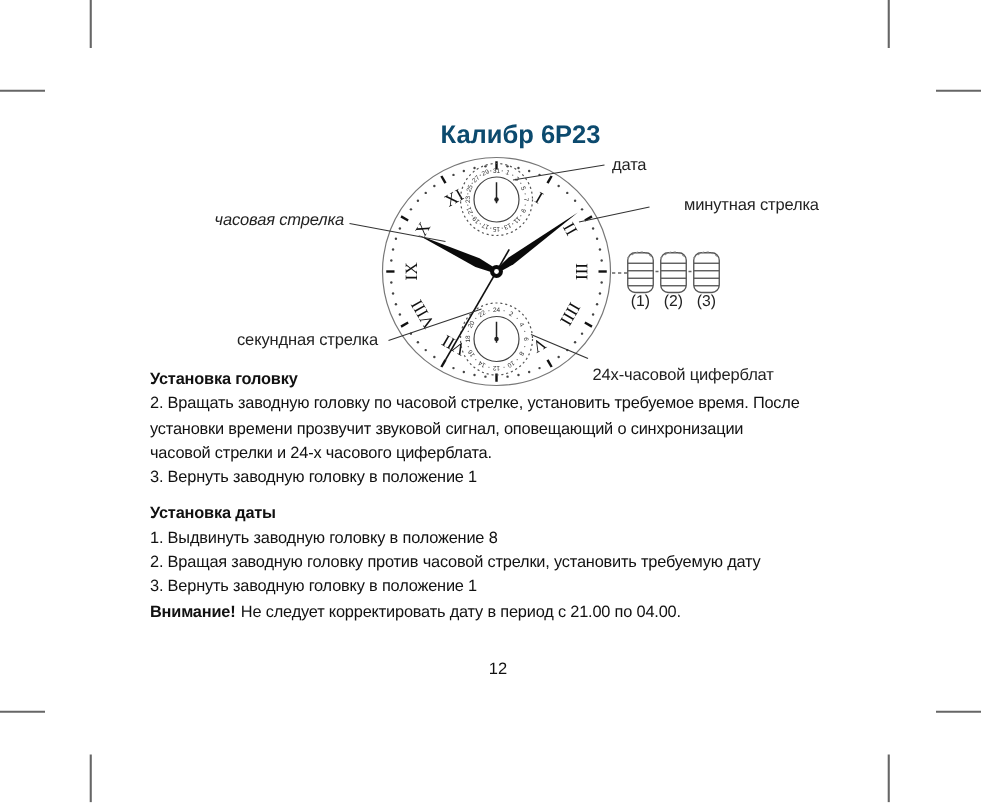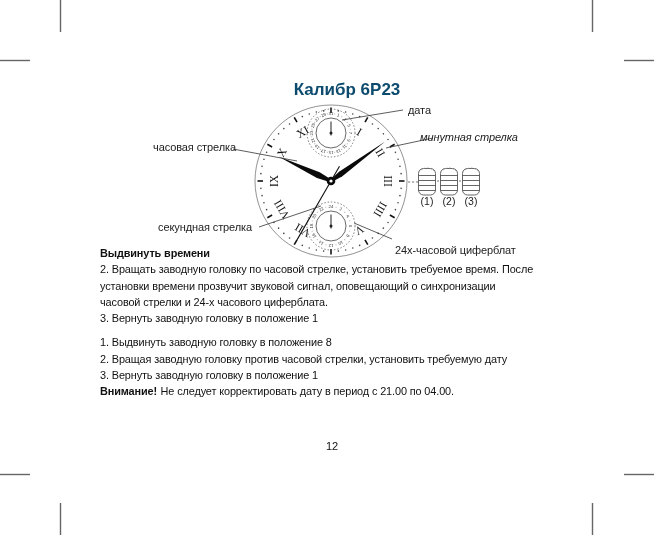--- a/index.html
+++ b/index.html
@@ -378,36 +378,37 @@
           <line x1="462.6" y1="185.5" x2="479.4" y2="185.5" stroke="#555" stroke-width="0.9"></line>
           <line x1="462.6" y1="190.5" x2="479.4" y2="190.5" stroke="#555" stroke-width="0.9"></line>
           <path d="M 462.5 172 Q 471 164 479.5 172" fill="none" stroke="#888" stroke-width="0.8" stroke-dasharray="1.6,1.6"></path>
         </g>
       </g>
   </svg>
 
   <div class="abs title" style="left:347px;top:80px;">Калибр 6P23</div>
 
   <div class="abs callout-label" style="left:408px;top:104px;">дата</div>
-  <div class="abs callout-label" style="left:420px;top:131px;font-style:italic;">минутная стрелка</div>
-  <div class="abs callout-label" style="left:153px;top:141px;">часовая стрелка</div>
+  <div class="abs callout-label" style="left:456px;top:131px;">минутная стрелка</div>
+  <div class="abs callout-label" style="left:143px;top:141px;font-style:italic;">часовая стрелка</div>
   <div class="abs callout-label" style="left:158px;top:221px;">секундная стрелка</div>
   <div class="abs callout-label" style="left:395px;top:244px;">24х-часовой циферблат</div>
 
   <div class="abs crown-label" style="left:427px;top:195px;">(1)</div>
   <div class="abs crown-label" style="left:449px;top:195px;">(2)</div>
   <div class="abs crown-label" style="left:471px;top:195px;">(3)</div>
 
   <div class="abs body-text">
-    <div class="line heading">Выдвинуть времени</div>
+    <div class="line heading">Установка головку</div>
     <div class="line">2. Вращать заводную головку по часовой стрелке, установить требуемое время. После</div>
     <div class="line">установки времени прозвучит звуковой сигнал, оповещающий о синхронизации</div>
     <div class="line">часовой стрелки и 24-х часового циферблата.</div>
     <div class="line">3. Вернуть заводную головку в положение 1</div>
     <div class="spacer"></div>
+    <div class="line heading">Установка даты</div>
     <div class="line">1. Выдвинуть заводную головку в положение 8</div>
     <div class="line">2. Вращая заводную головку против часовой стрелки, установить требуемую дату</div>
     <div class="line">3. Вернуть заводную головку в положение 1</div>
     <div class="line">
       <span class="warn-label">Внимание!</span><span class="warn-text">Не следует корректировать дату в период с 21.00 по 04.00.</span>
     </div>
   </div>
 
   <div class="abs page-number" style="left:332px;top:440px;">12</div>
 </div>

